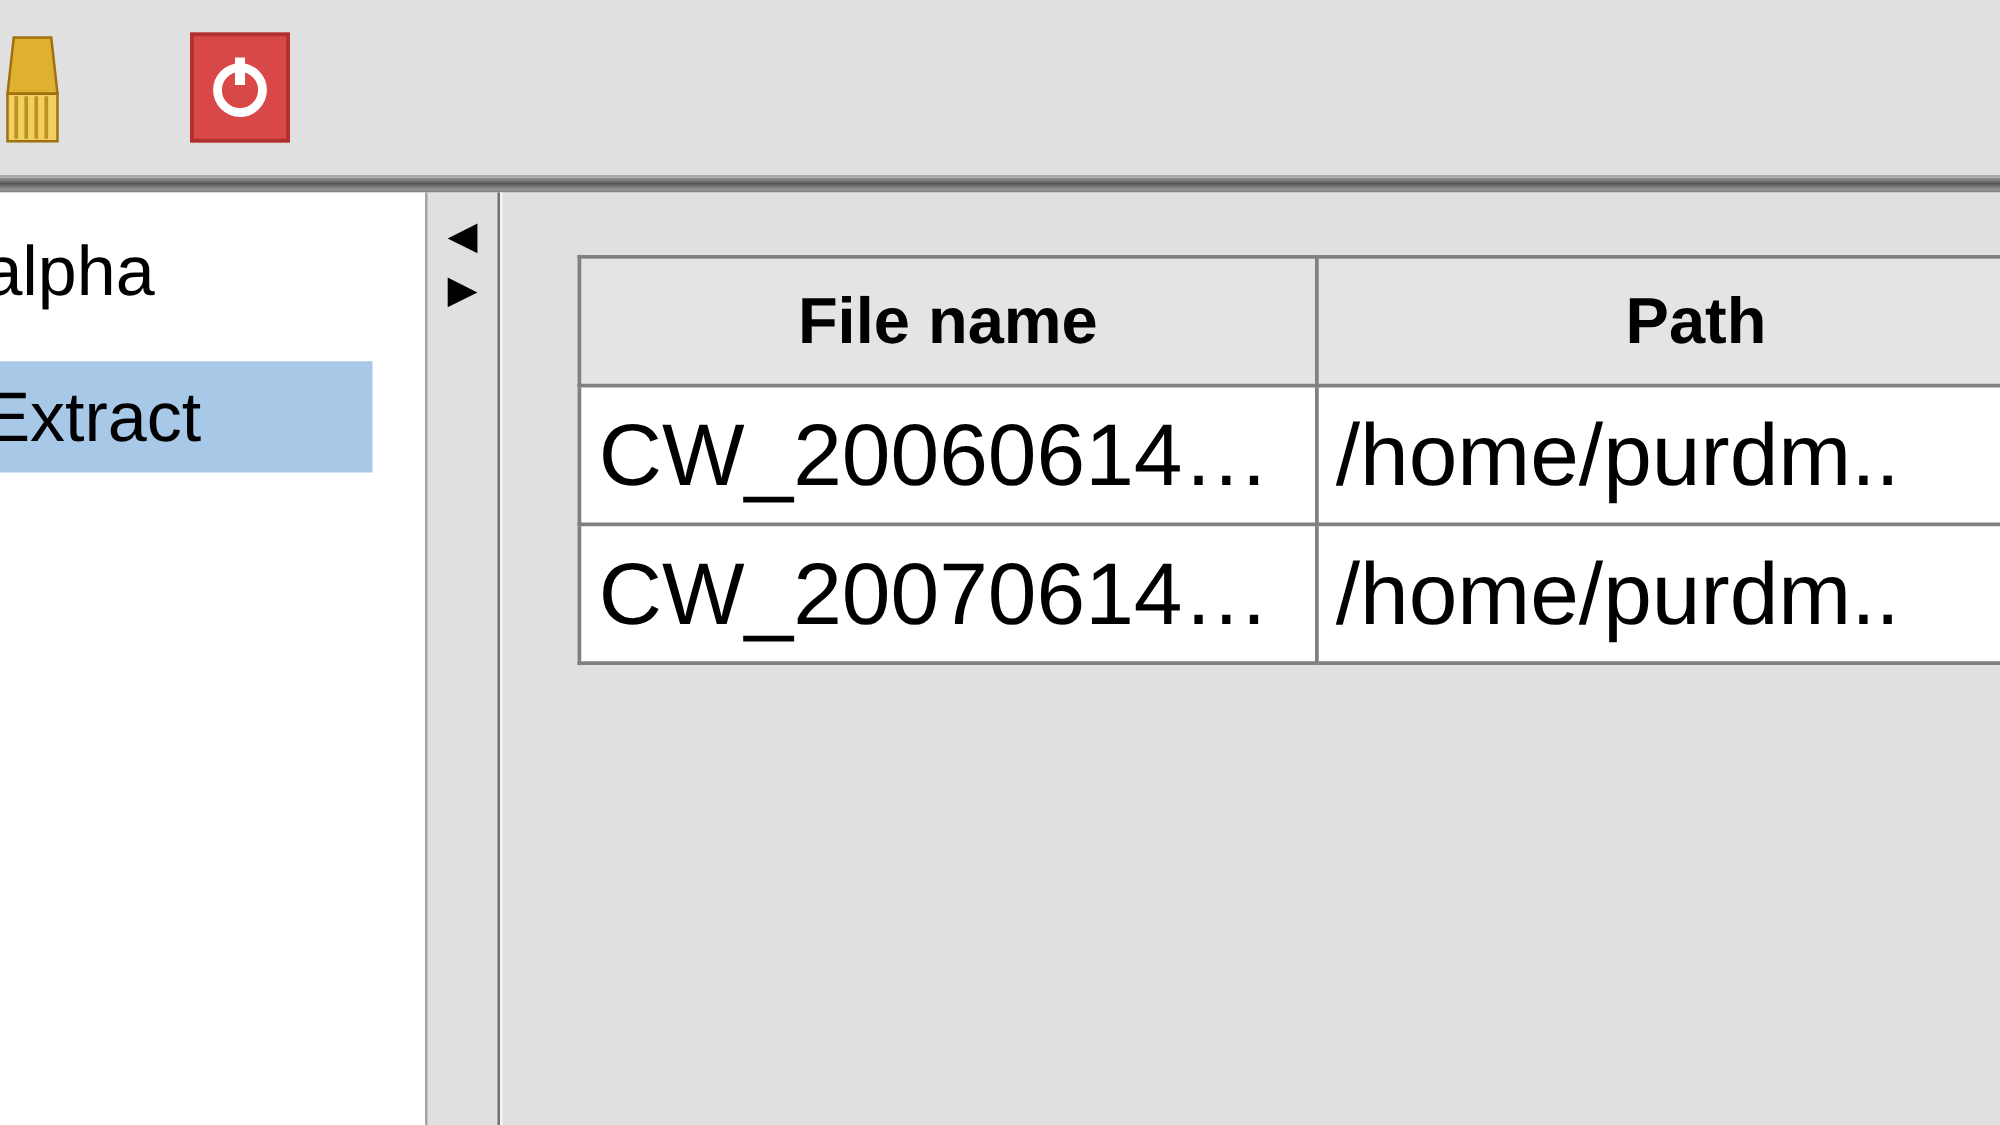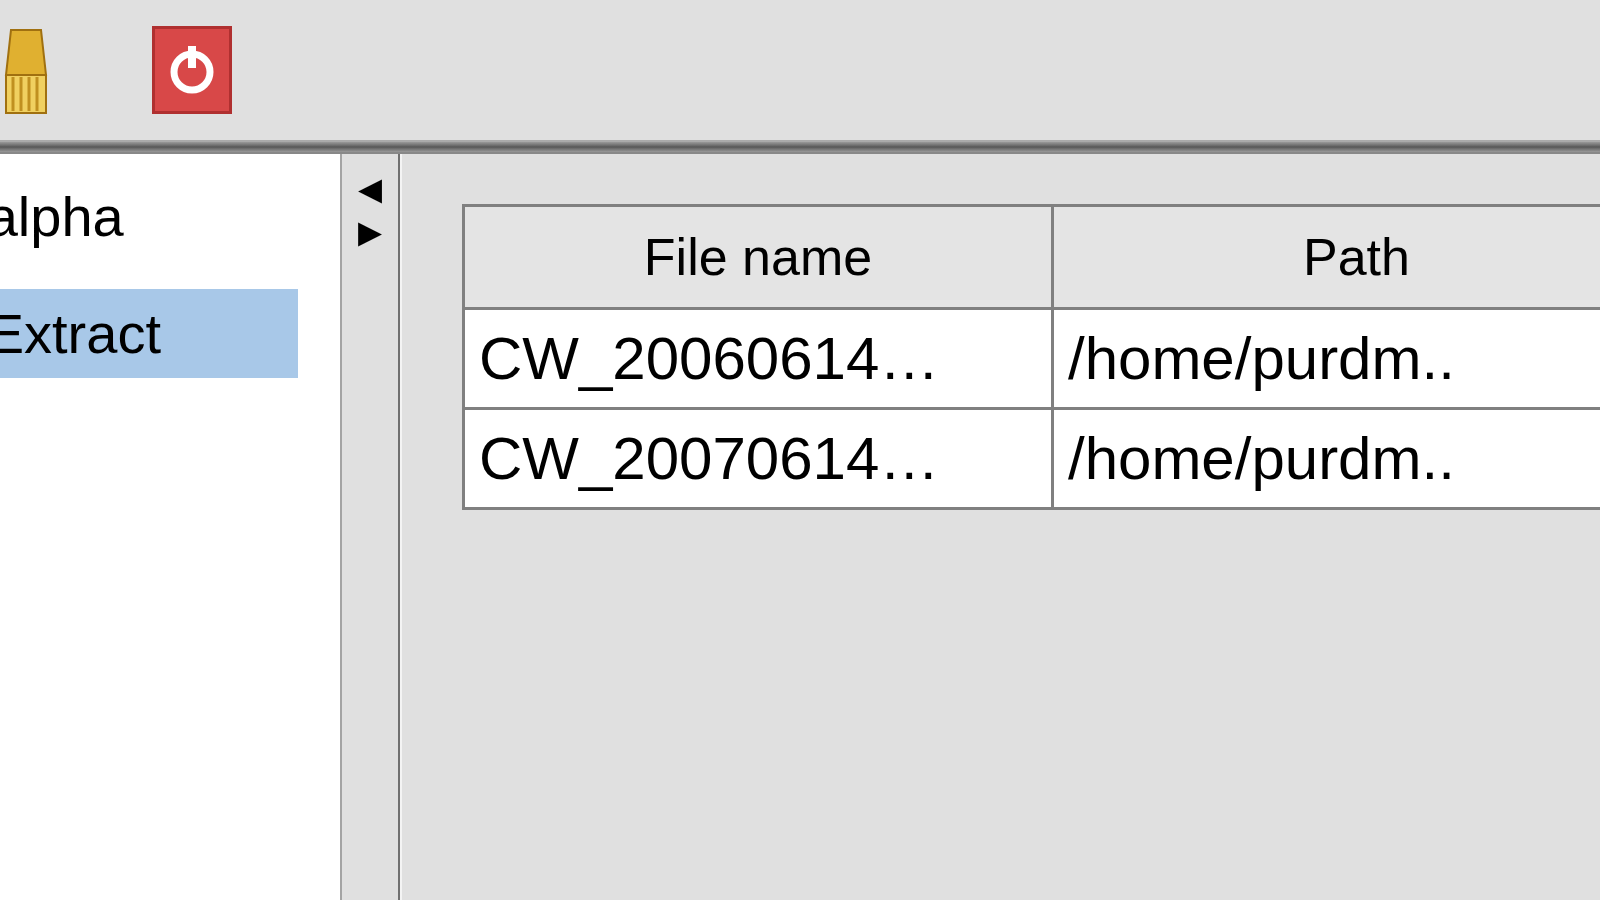--- a/index.html
+++ b/index.html
@@ -120,31 +120,31 @@
       overflow: hidden;
     }
     .file-table {
       background: #fff;
       border: 3px solid #808080;
       border-collapse: collapse;
       width: 1200px;
     }
     .file-table th {
       background: #e4e4e4;
-      font-weight: normal;
+      font-weight: bold;
       font-size: 52px;
       text-align: center;
       padding: 20px 12px;
       border: 3px solid #808080;
       white-space: nowrap;
       overflow: hidden;
     }
     .file-table td {
       background: #fff;
-      font-size: 60px;
+      font-size: 70px;
       padding: 14px 14px;
       border: 3px solid #808080;
       white-space: nowrap;
       overflow: hidden;
       text-overflow: clip;
     }
     .col-filename {
       width: 590px;
       max-width: 590px;
     }

